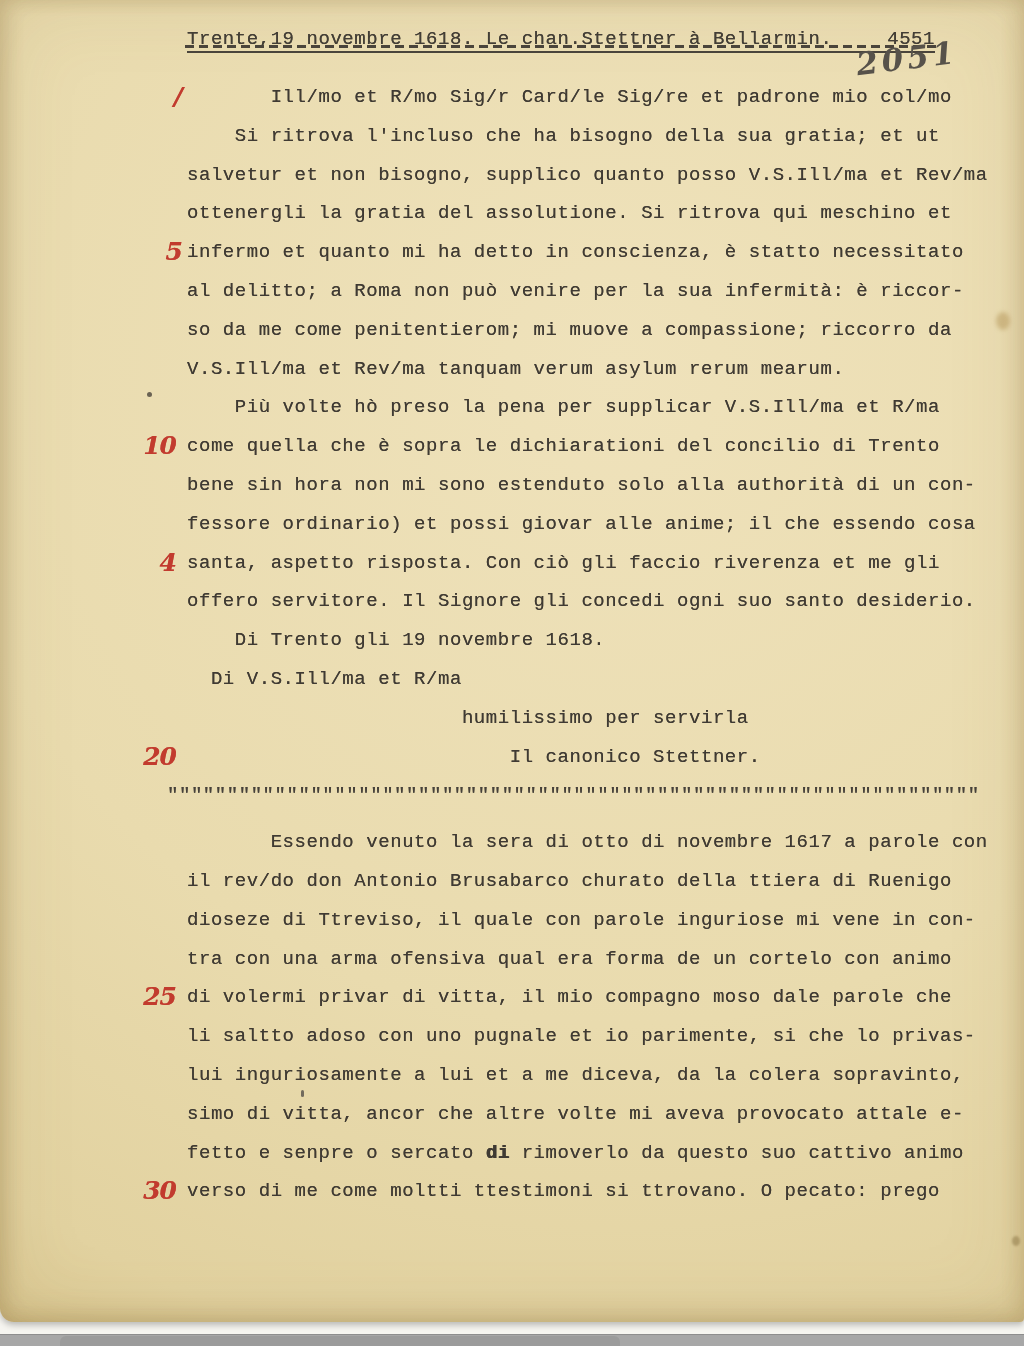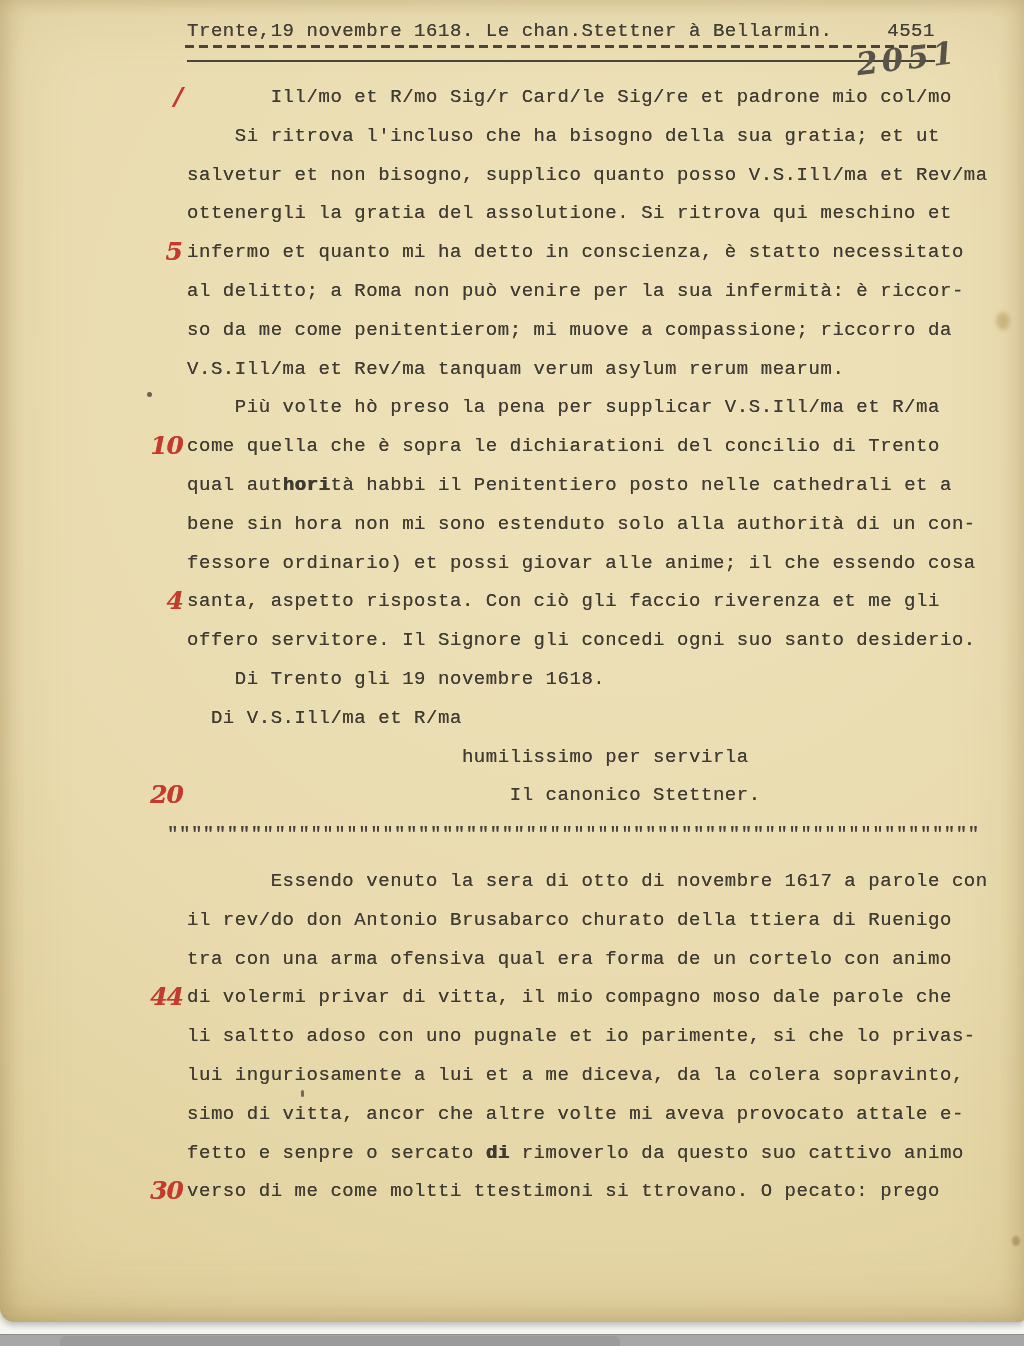--- a/index.html
+++ b/index.html
@@ -25,25 +25,25 @@
       inset 0 0 80px rgba(130,100,45,.13),
       inset 10px 0 16px rgba(120,90,40,.10),
       inset -6px 0 18px rgba(130,100,45,.12),
       inset 0 -10px 26px rgba(130,100,45,.14),
       0 3px 6px rgba(0,0,0,.25);
     border-bottom-left-radius:14px;
     border-bottom-right-radius:4px;
   }
   
   .header-row{
-    position:absolute;left:187px;top:20px;width:748px;
+    position:absolute;left:187px;top:28px;width:748px;
     display:flex;justify-content:space-between;align-items:flex-end;
     font-size:19px;letter-spacing:.55px;color:#433e36;
     text-shadow:0 0 .6px rgba(60,55,45,.85);
-    border-bottom:2px solid #4a443b;padding-bottom:18px;white-space:pre;
+    border-bottom:2px solid #4a443b;padding-bottom:1px;white-space:pre;
   }
   .dash-line{
     position:absolute;left:185px;top:45px;width:754px;height:3px;
     background:repeating-linear-gradient(90deg,#4a443b 0 9px,transparent 9px 14px);
   }
   .hand-number{
     position:absolute;left:856px;top:40px;
     font-family:"DejaVu Serif","Liberation Serif",serif;
     font-style:italic;font-size:31px;font-weight:600;
     color:#57524a;letter-spacing:4px;transform:rotate(-7deg);
@@ -58,21 +58,21 @@
   .tline .ovr{font-weight:bold;text-shadow:.7px 0 0 currentColor,0 0 .6px rgba(60,55,45,.8);}
   .tline.gap{margin-top:8px;}
   .tline.divider{margin-left:-20px;letter-spacing:.55px;color:#46413a;}
   .mark{
     position:absolute;right:100%;margin-right:5px;top:0;
     font-family:"DejaVu Serif","Liberation Serif",serif;
     font-style:italic;font-weight:600;font-size:25px;
     color:#c23b2e;letter-spacing:-1px;line-height:38.8px;
     text-shadow:0 0 .4px rgba(190,50,40,.7);
   }
-  .mark.wide{margin-right:4px;}
+  .mark.wide{margin-right:11px;}
   
   .speck{position:absolute;border-radius:50%;}
   .speck.s1{left:147px;top:392px;width:5px;height:5px;background:#4a443b;opacity:.8;}
   .speck.s2{left:996px;top:312px;width:14px;height:18px;background:#b89a5e;opacity:.55;filter:blur(2px);}
   .speck.s3{left:301px;top:1090px;width:3px;height:7px;background:#55504a;opacity:.8;border-radius:2px;}
   .speck.s4{left:1012px;top:1236px;width:8px;height:10px;background:#8a7443;opacity:.5;filter:blur(1px);}
 </style>
 </head>
 <body>
 
@@ -92,34 +92,34 @@
         <div class="tline"><span class="mark">/</span>       Ill/mo et R/mo Sig/r Card/le Sig/re et padrone mio col/mo</div>
         <div class="tline">    Si ritrova l'incluso che ha bisogno della sua gratia; et ut</div>
         <div class="tline">salvetur et non bisogno, supplico quanto posso V.S.Ill/ma et Rev/ma</div>
         <div class="tline">ottenergli la gratia del assolutione. Si ritrova qui meschino et</div>
         <div class="tline"><span class="mark">5</span>infermo et quanto mi ha detto in conscienza, è statto necessitato</div>
         <div class="tline">al delitto; a Roma non può venire per la sua infermità: è riccor-</div>
         <div class="tline">so da me come penitentierom; mi muove a compassione; riccorro da</div>
         <div class="tline">V.S.Ill/ma et Rev/ma tanquam verum asylum rerum mearum.</div>
         <div class="tline">    Più volte hò preso la pena per supplicar V.S.Ill/ma et R/ma</div>
         <div class="tline"><span class="mark wide">10</span>come quella che è sopra le dichiarationi del concilio di Trento</div>
-        <div class="tline"><span>qual aut</span><span class="ovr">hori</span><span>tà habbi il Penitentiero posto nelle cathedrali et a</span></div>
         <div class="tline">bene sin hora non mi sono estenduto solo alla authorità di un con-</div>
         <div class="tline">fessore ordinario) et possi giovar alle anime; il che essendo cosa</div>
         <div class="tline"><span class="mark wide">4</span>santa, aspetto risposta. Con ciò gli faccio riverenza et me gli</div>
         <div class="tline">offero servitore. Il Signore gli concedi ogni suo santo desiderio.</div>
         <div class="tline">    Di Trento gli 19 novembre 1618.</div>
         <div class="tline">  Di V.S.Ill/ma et R/ma</div>
         <div class="tline">                       humilissimo per servirla</div>
         <div class="tline"><span class="mark wide">20</span>                           Il canonico Stettner.</div>
         <div class="tline divider">""""""""""""""""""""""""""""""""""""""""""""""""""""""""""""""""""""</div>
         <div class="tline gap">       Essendo venuto la sera di otto di novembre 1617 a parole con</div>
         <div class="tline">il rev/do don Antonio Brusabarco churato della ttiera di Ruenigo</div>
+        <div class="tline">dioseze di Ttreviso, il quale con parole inguriose mi vene in con-</div>
         <div class="tline">tra con una arma ofensiva qual era forma de un cortelo con animo</div>
-        <div class="tline"><span class="mark wide">44</span>di volermi privar di vitta, il mio compagno moso dale parole che</div>
+        <div class="tline"><span class="mark wide">25</span>di volermi privar di vitta, il mio compagno moso dale parole che</div>
         <div class="tline">li saltto adoso con uno pugnale et io parimente, si che lo privas-</div>
         <div class="tline">lui inguriosamente a lui et a me diceva, da la colera sopravinto,</div>
         <div class="tline">simo di vitta, ancor che altre volte mi aveva provocato attale e-</div>
         <div class="tline"><span>fetto e senpre o sercato </span><span class="ovr">di</span><span> rimoverlo da questo suo cattivo animo</span></div>
         <div class="tline"><span class="mark wide">30</span>verso di me come moltti ttestimoni si ttrovano. O pecato: prego</div>
       </div>
 
     <div class="speck s1"></div>
     <div class="speck s2"></div>
     <div class="speck s3"></div>

